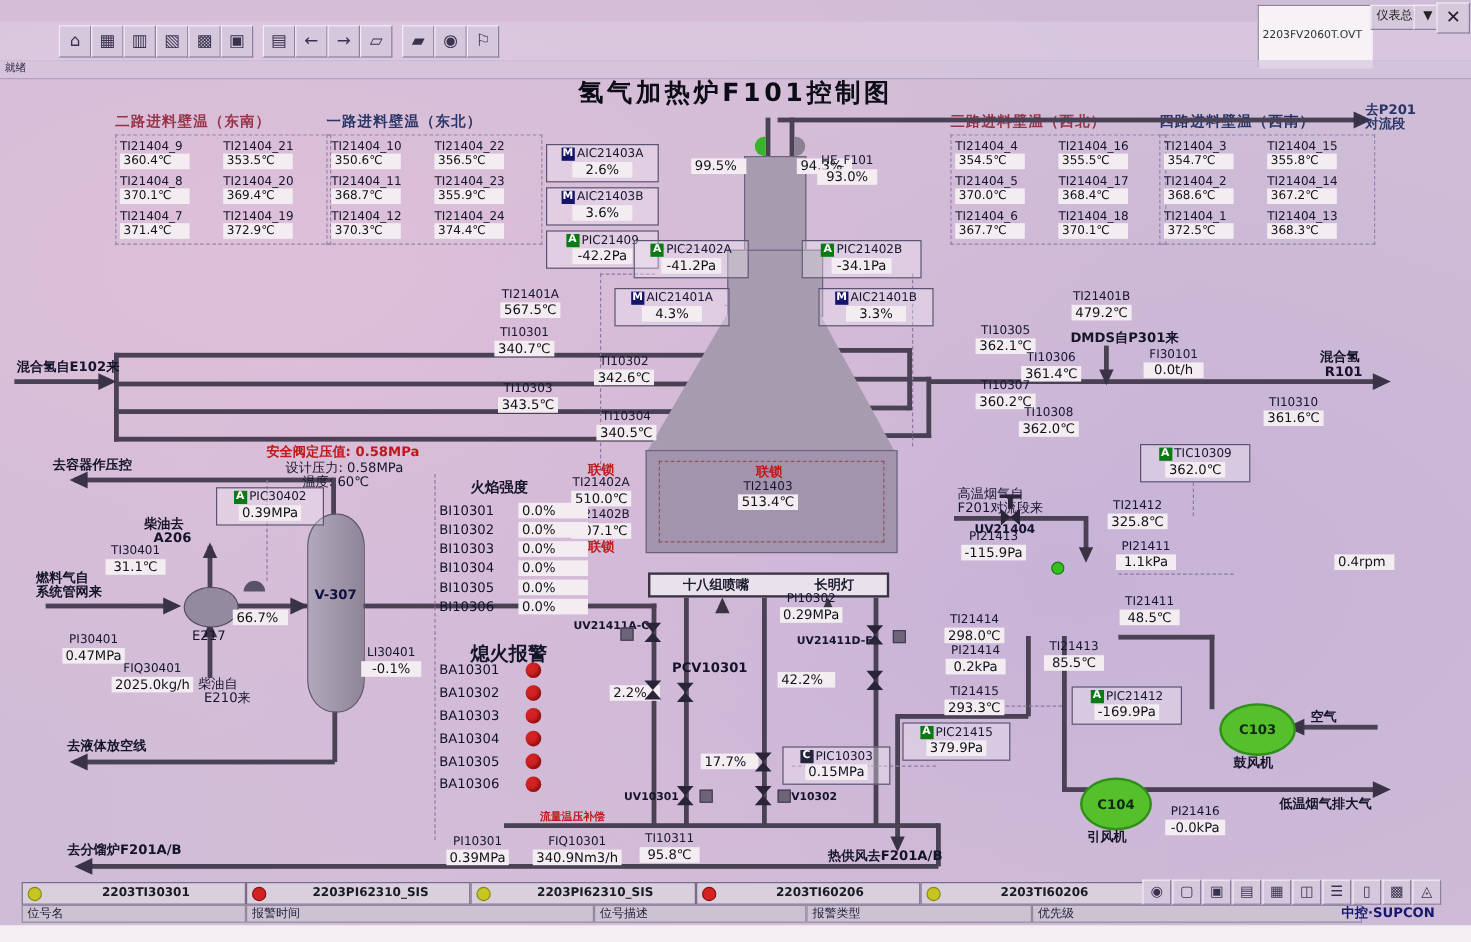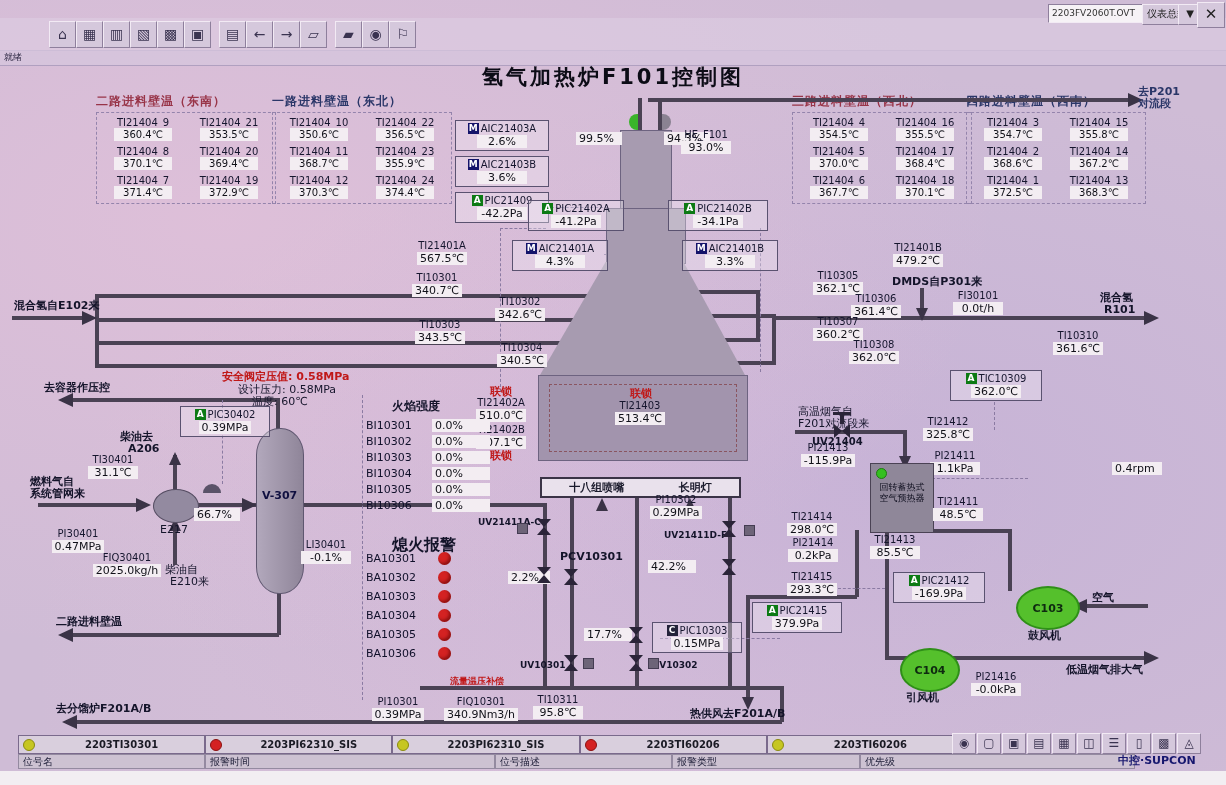--- a/index.html
+++ b/index.html
@@ -8,34 +8,34 @@
     background:
       radial-gradient(ellipse at 18% 28%, rgba(240,195,220,.45), transparent 55%),
       radial-gradient(ellipse at 72% 62%, rgba(185,165,215,.40), transparent 60%),
       radial-gradient(ellipse at 45% 85%, rgba(230,195,220,.35), transparent 55%),
       #cfbcd6;}
   
   .tbar{position:absolute;left:0;top:18px;width:1226px;height:32px;background:rgba(225,210,230,.45);border-bottom:1px solid #b9a8c6;}
   .tbtn{position:absolute;top:3px;width:25px;height:25px;background:#d5c8dc;border:1px solid;border-color:#f2eaf4 #8e7f9c #8e7f9c #f2eaf4;
     font-size:14px;line-height:24px;text-align:center;color:#3a3350;cursor:pointer;}
   .tinput{position:absolute;top:4px;height:17px;background:#f6f2f6;border:1px solid;border-color:#8e7f9c #f2eaf4 #f2eaf4 #8e7f9c;
-    font-size:9px;line-height:17px;padding:0 3px;color:#333;}
+    font-size:9px;line-height:17px;padding:17px 3px;color:#333;}
   .tdrop{position:absolute;top:4px;height:19px;background:#d5c8dc;border:1px solid;border-color:#f2eaf4 #8e7f9c #8e7f9c #f2eaf4;
     font-size:10px;line-height:18px;padding:0 4px;color:#222;}
   .tclose{position:absolute;top:2px;width:26px;height:24px;background:#d5c8dc;border:1px solid;border-color:#f2eaf4 #8e7f9c #8e7f9c #f2eaf4;
     font-size:15px;font-weight:bold;line-height:23px;text-align:center;color:#222;}
   .sbar{position:absolute;left:0;top:50px;width:1226px;height:15px;background:rgba(214,198,222,.7);border-bottom:1px solid #b0a0c0;font-size:9px;line-height:14px;color:#2a2540;}
   .sbar .l{position:absolute;left:4px;} .sbar .r{position:absolute;right:6px;}
   .title{position:absolute;left:0;top:63px;width:1226px;text-align:center;font-size:21px;font-weight:bold;letter-spacing:3px;color:#0c0c16;}
   
   .wtable{position:absolute;}
   .wt-header{font-size:12px;font-weight:bold;letter-spacing:1px;margin-bottom:2px;}
   .hdr-red .wt-header{color:#983448;} .hdr-blue .wt-header{color:#2a3668;}
   .wt-body{display:grid;grid-template-columns:86px 86px;row-gap:5px;border:1px dashed #9484ac;padding:4px 3px;}
-  .wt-cell{text-align:center;font-size:10px;}
+  .wt-cell{font-size:10px;}
   .wt-cell .t{color:#16162e;white-space:nowrap;}
   .chip,.wt-cell .v,.ib .v{display:inline-block;background:#f3edf2;color:#101018;padding:0 3px;font-size:11px;line-height:13px;min-width:44px;}
   .wt-cell .v{font-size:10px;min-width:52px;}
   
   .lb{position:absolute;font-size:11px;line-height:12px;white-space:nowrap;color:#14142a;}
   .lb.red{color:#c01818;font-weight:bold;} .lb.blue{color:#2a3668;} .lb.bold{font-weight:bold;} .lb.small{font-size:9px;line-height:10px;}
   .ib{position:absolute;width:84px;text-align:center;font-size:10px;line-height:12px;}
   .ib .t{white-space:nowrap;color:#16162e;}
   .ib.boxed{border:1px solid #5a5270;background:rgba(244,238,246,.35);padding:2px 2px;}
   .badge{display:inline-block;width:11px;height:11px;font-size:9px;font-weight:bold;line-height:11px;color:#fff;text-align:center;margin-right:2px;vertical-align:1px;}
@@ -442,23 +442,20 @@
   <span class="bow" style="left:834px;top:424px"></span>
   <i style="left:840px;top:414px;width:4px;height:10px;background:#2a2438"></i>
   <i style="left:833px;top:412px;width:18px;height:3px;background:#2a2438"></i>
   <div class="lb bold" style="left:812px;top:436px;font-size:10px">UV21404</div>
   <div class="ib" style="left:912px;top:416px;width:72px">
     <div class="t">TI21412</div><div class="v">325.8℃</div></div>
   <div class="ib" style="left:790px;top:442px;width:76px">
     <div class="t">PI21413</div><div class="v">-115.9Pa</div></div>
   <div class="ib" style="left:920px;top:450px;width:70px">
     <div class="t">PI21411</div><div class="v">1.1kPa</div></div>
-  <div class="preheater" style="left:870px;top:463px">
-    <span>回转蓄热式</span><br><span>空气预热器</span>
-  </div>
   <span class="gdot" style="left:876px;top:468px"></span>
   <span class="chip" style="position:absolute;left:1112px;top:462px;min-width:44px">0.4rpm</span>
   <div class="ib" style="left:926px;top:496px;width:64px">
     <div class="t">TI21411</div><div class="v">48.5℃</div></div>
   <div class="ib" style="left:776px;top:511px;width:72px">
     <div class="t">TI21414</div><div class="v">298.0℃</div></div>
   <div class="ib" style="left:778px;top:537px;width:70px">
     <div class="t">PI21414</div><div class="v">0.2kPa</div></div>
   <div class="ib" style="left:862px;top:534px;width:66px">
     <div class="t">TI21413</div><div class="v">85.5℃</div></div>
@@ -492,21 +489,21 @@
   <div class="lb bold" style="left:44px;top:382px">去容器作压控</div>
   <div class="lb red" style="left:222px;top:371px">安全阀定压值: 0.58MPa</div>
   <div class="lb" style="left:238px;top:384px">设计压力: 0.58MPa</div>
   <div class="lb" style="left:252px;top:396px">温度: 60℃</div>
   <div class="lb bold" style="left:120px;top:431px">柴油去</div>
   <div class="lb bold" style="left:128px;top:443px">A206</div>
   <div class="lb bold" style="left:30px;top:476px">燃料气自</div>
   <div class="lb bold" style="left:30px;top:488px">系统管网来</div>
   <div class="lb" style="left:165px;top:564px">柴油自</div>
   <div class="lb" style="left:170px;top:576px">E210来</div>
-  <div class="lb bold" style="left:56px;top:616px">二路进料壁温</div>
+  <div class="lb bold" style="left:56px;top:616px">去液体放空线</div>
   <div class="lb bold" style="left:56px;top:703px">去分馏炉F201A/B</div>
   <div class="lb bold" style="left:690px;top:708px">热供风去F201A/B</div>
 
   <div class="abar">
 
   <div class="aseg">
         <span class="adot y"></span>
         <span class="tx">2203TI30301</span>
       </div>
       <div class="aseg">

